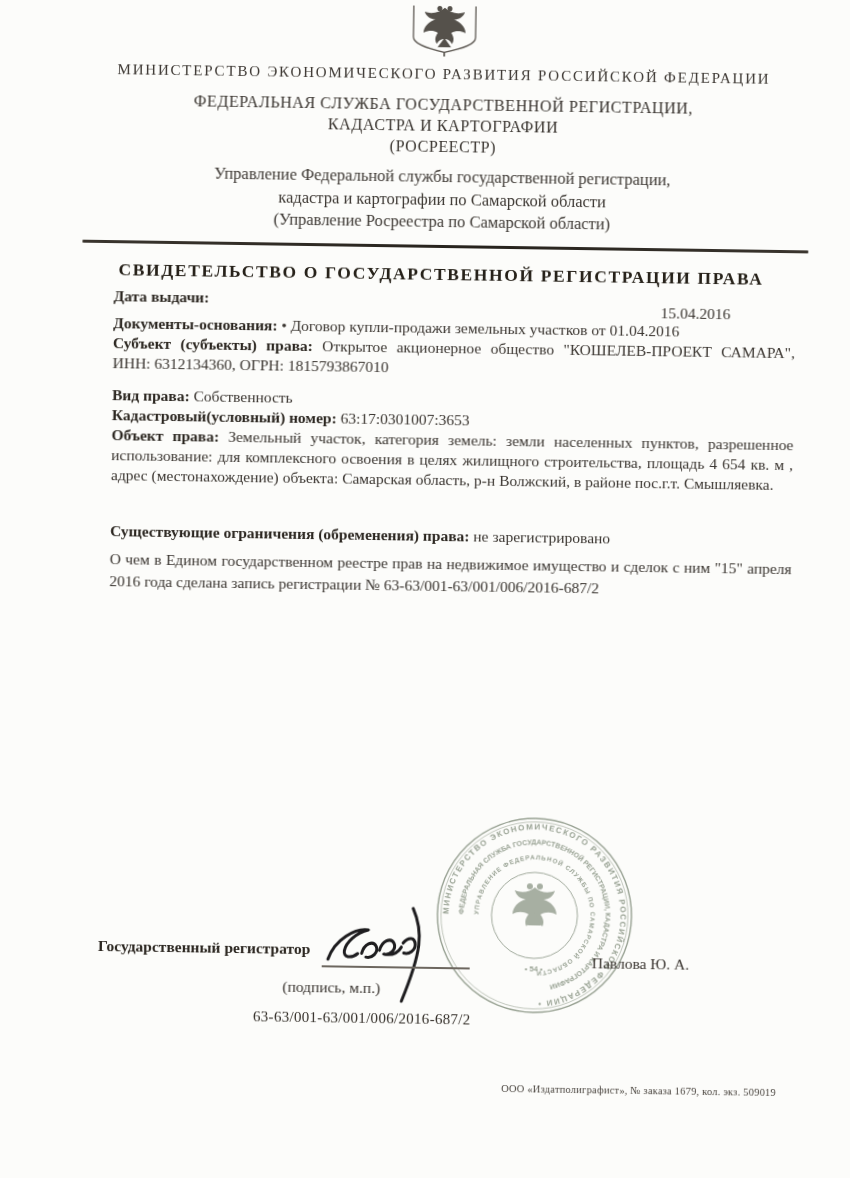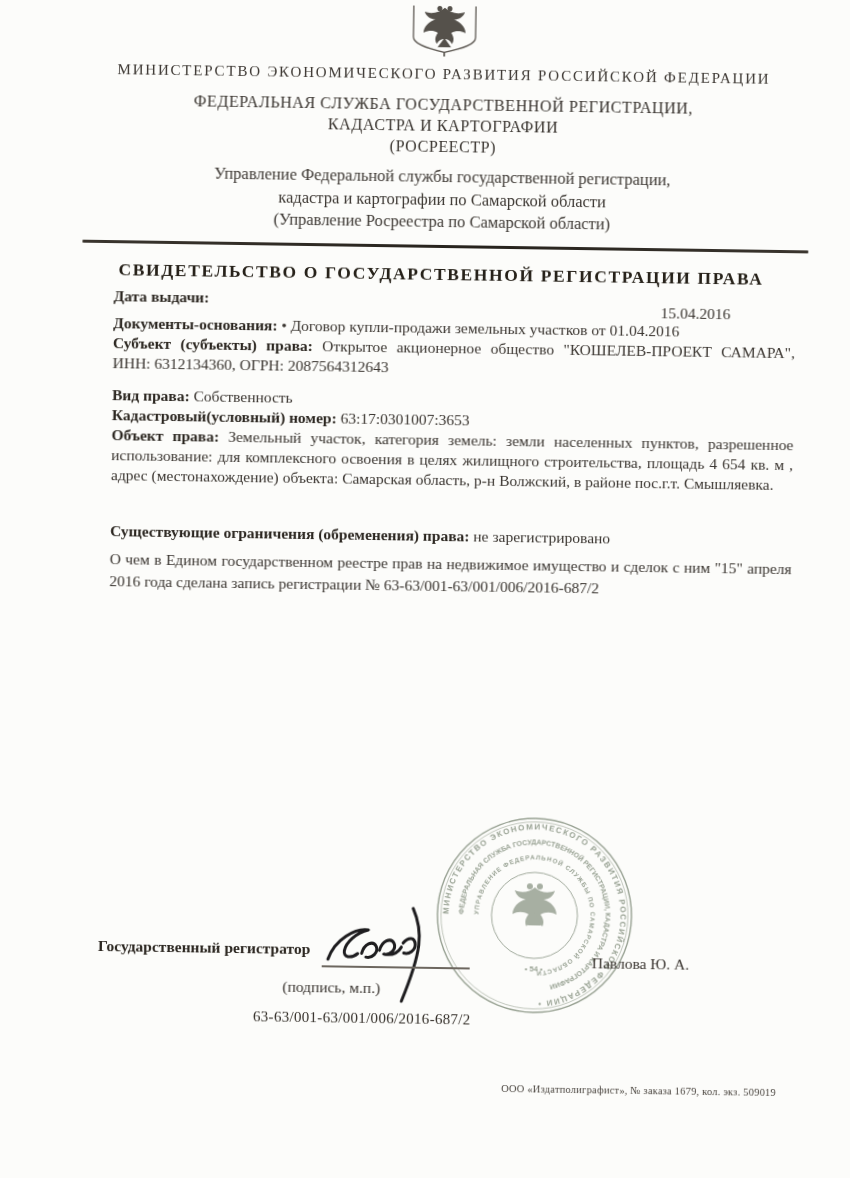--- a/index.html
+++ b/index.html
@@ -110,21 +110,21 @@
       <span class="date-val">15.04.2016</span>
     </div>
 
     <div class="row">
       <span class="b">Документы-основания:</span>
       <span>• Договор купли-продажи земельных участков от 01.04.2016</span>
     </div>
 
     <p class="para">
       <span class="b">Субъект (субъекты) права:</span>
-      <span>Открытое акционерное общество "КОШЕЛЕВ-ПРОЕКТ САМАРА", ИНН: 6312134360, ОГРН: 2087564312643</span>
+      <span>Открытое акционерное общество "КОШЕЛЕВ-ПРОЕКТ САМАРА", ИНН: 6312134360, ОГРН: 1815793867010</span>
     </p>
 
     <div class="row gap-s">
       <span class="b">Вид права:</span>
       <span>Собственность</span>
     </div>
 
     <div class="row">
       <span class="b">Кадастровый(условный) номер:</span>
       <span>63:17:0301007:3653</span>

